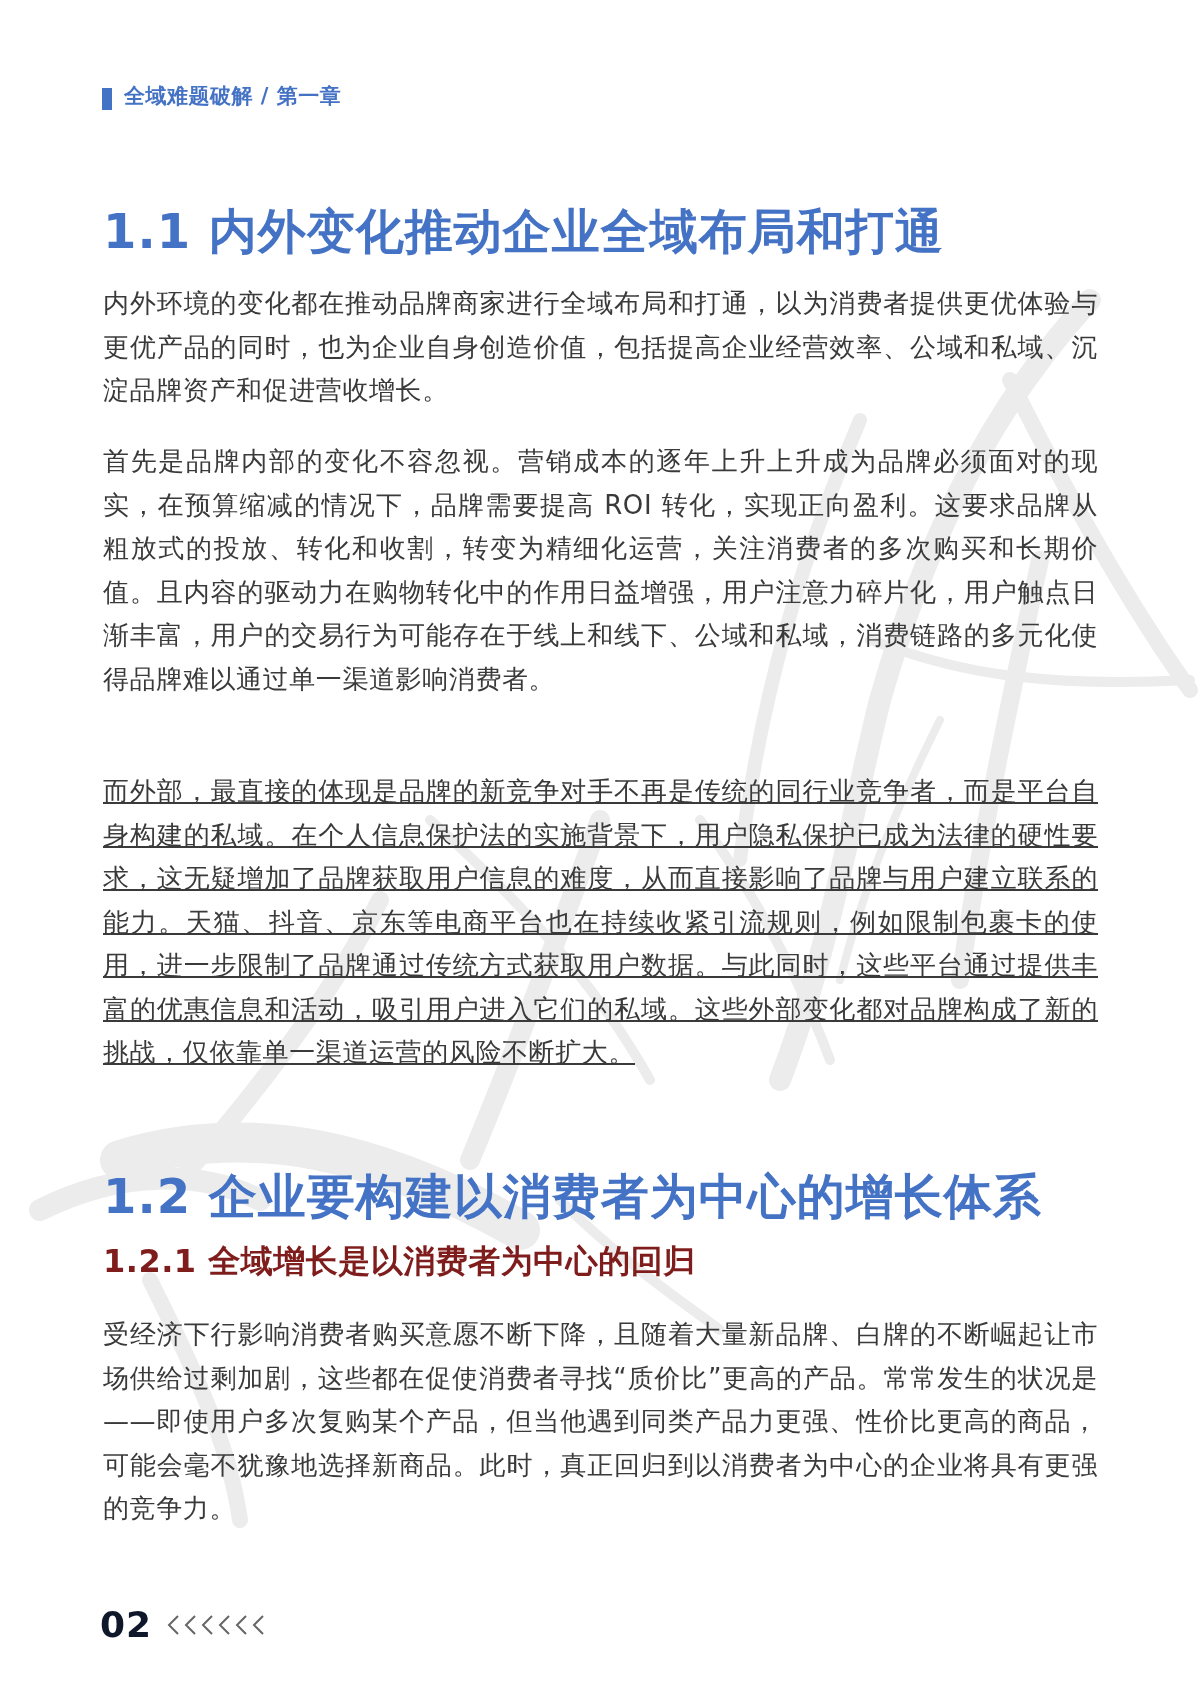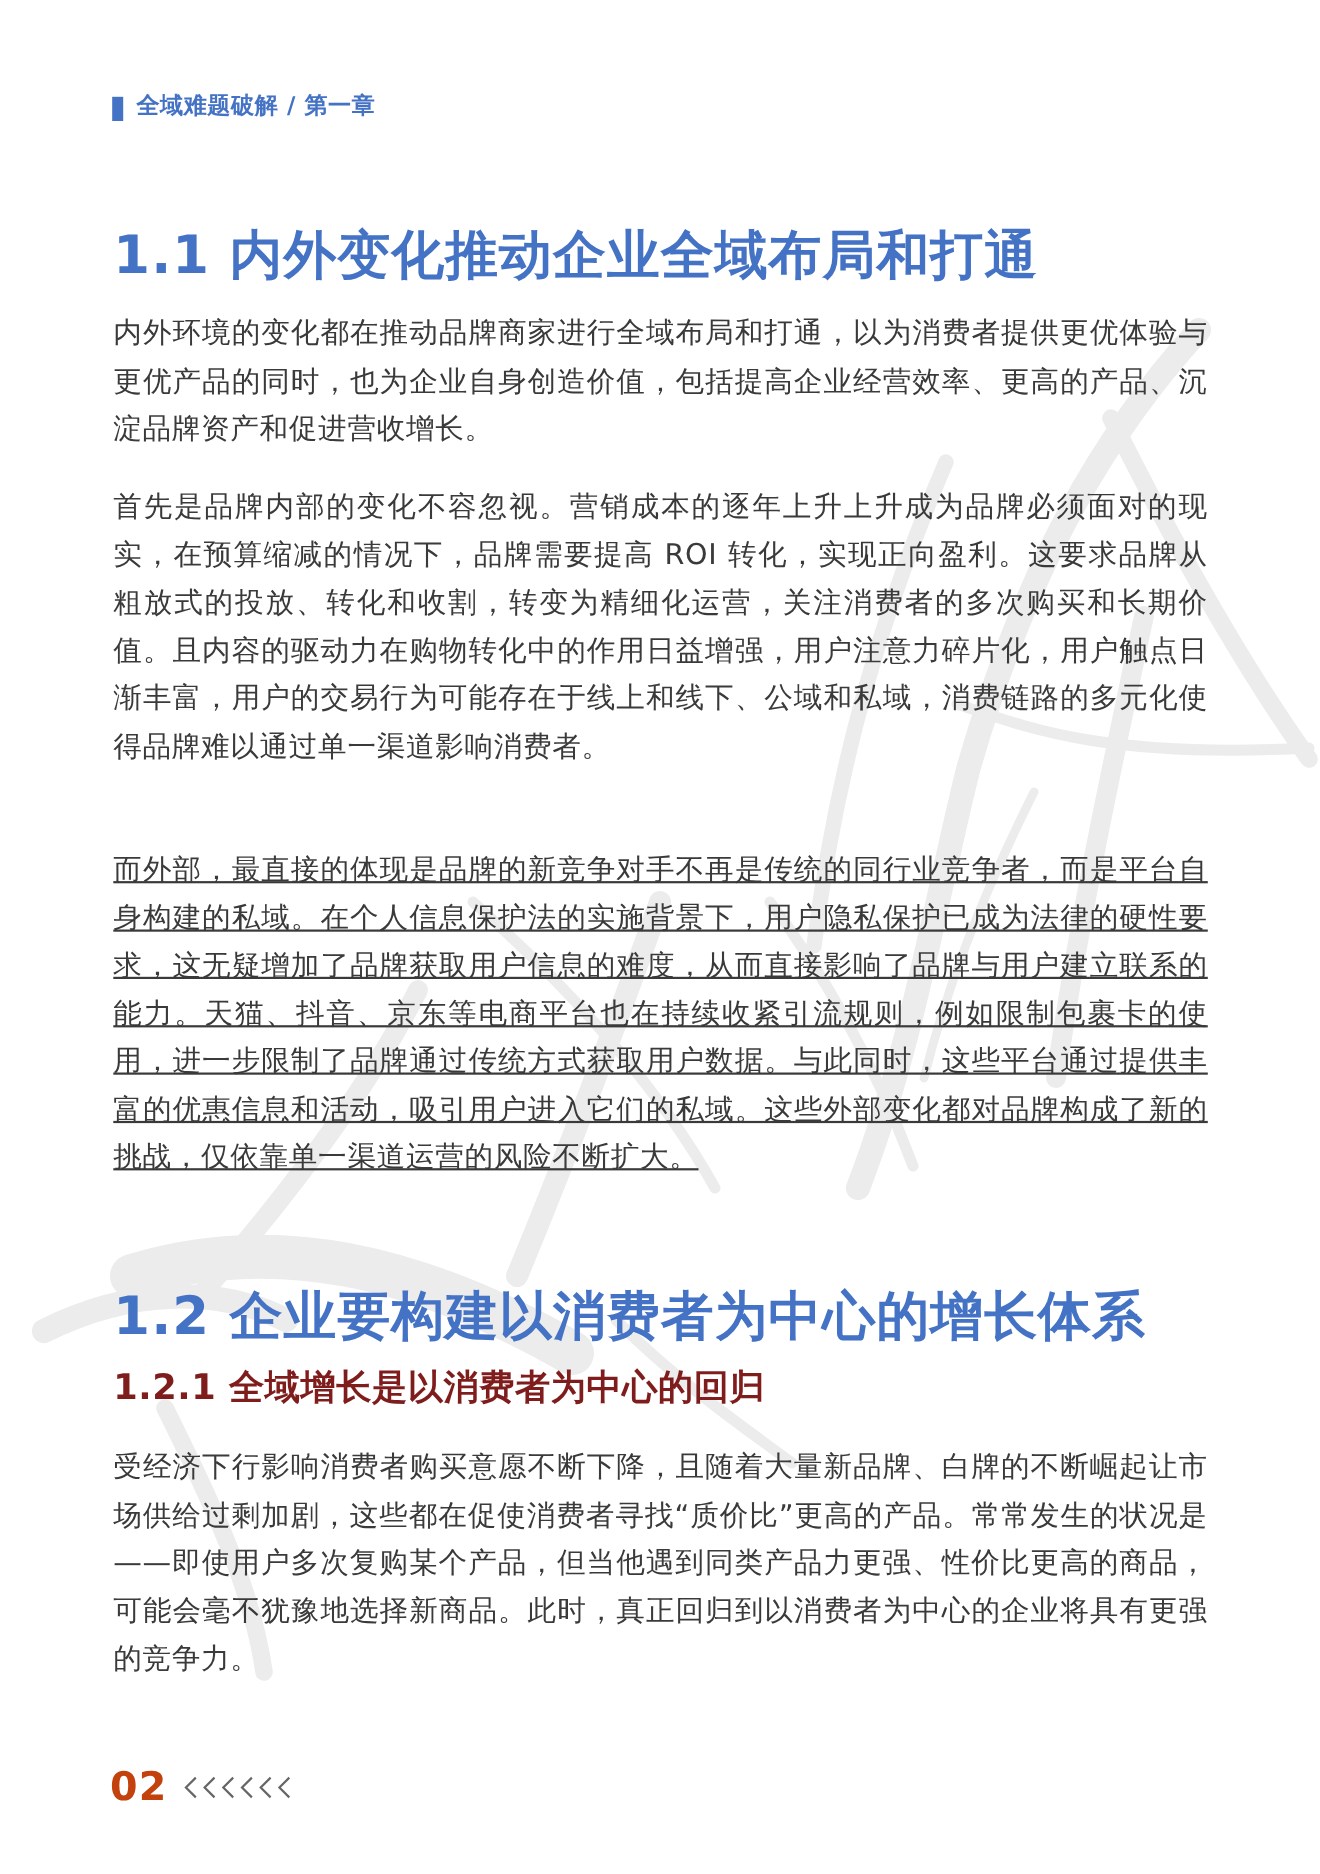--- a/index.html
+++ b/index.html
@@ -78,21 +78,21 @@
       margin: 0;
     }
     .footer {
       position: absolute;
       left: 100px;
       top: 1604px;
       display: flex;
       align-items: center;
     }
     .page-num {
-      color: #c2410c;
+      color: #0f172a;
       font-size: 36px;
       font-weight: bold;
       letter-spacing: 1px;
     }
     .chevrons {
       margin-left: 14px;
       display: flex;
       align-items: center;
       gap: 3px;
     }
@@ -125,21 +125,21 @@
 
 <div class="page">
 
   <div class="breadcrumb">
     <span class="bar"></span>
     <span>全域难题破解 / 第一章</span>
   </div>
 
   <h1 class="h1" style="top:200px;">1.1 内外变化推动企业全域布局和打通</h1>
 
-  <p class="para" style="top:282px;">内外环境的变化都在推动品牌商家进行全域布局和打通，以为消费者提供更优体验与更优产品的同时，也为企业自身创造价值，包括提高企业经营效率、更高的产品、沉淀品牌资产和促进营收增长。</p>
+  <p class="para" style="top:282px;">内外环境的变化都在推动品牌商家进行全域布局和打通，以为消费者提供更优体验与更优产品的同时，也为企业自身创造价值，包括提高企业经营效率、公域和私域、沉淀品牌资产和促进营收增长。</p>
 
   <p class="para" style="top:440px;">首先是品牌内部的变化不容忽视。营销成本的逐年上升上升成为品牌必须面对的现实，在预算缩减的情况下，品牌需要提高 ROI 转化，实现正向盈利。这要求品牌从粗放式的投放、转化和收割，转变为精细化运营，关注消费者的多次购买和长期价值。且内容的驱动力在购物转化中的作用日益增强，用户注意力碎片化，用户触点日渐丰富，用户的交易行为可能存在于线上和线下、公域和私域，消费链路的多元化使得品牌难以通过单一渠道影响消费者。</p>
 
   <p class="para" style="top:770px;text-decoration:underline;">而外部，最直接的体现是品牌的新竞争对手不再是传统的同行业竞争者，而是平台自身构建的私域。在个人信息保护法的实施背景下，用户隐私保护已成为法律的硬性要求，这无疑增加了品牌获取用户信息的难度，从而直接影响了品牌与用户建立联系的能力。天猫、抖音、京东等电商平台也在持续收紧引流规则，例如限制包裹卡的使用，进一步限制了品牌通过传统方式获取用户数据。与此同时，这些平台通过提供丰富的优惠信息和活动，吸引用户进入它们的私域。这些外部变化都对品牌构成了新的挑战，仅依靠单一渠道运营的风险不断扩大。</p>
 
   <h1 class="h1" style="top:1141px;margin-top:24px;">1.2 企业要构建以消费者为中心的增长体系</h1>
 
   <h2 class="h2" style="top:1240px;">1.2.1 全域增长是以消费者为中心的回归</h2>
 
   <p class="para" style="top:1313px;">受经济下行影响消费者购买意愿不断下降，且随着大量新品牌、白牌的不断崛起让市场供给过剩加剧，这些都在促使消费者寻找“质价比”更高的产品。常常发生的状况是——即使用户多次复购某个产品，但当他遇到同类产品力更强、性价比更高的商品，可能会毫不犹豫地选择新商品。此时，真正回归到以消费者为中心的企业将具有更强的竞争力。</p>

